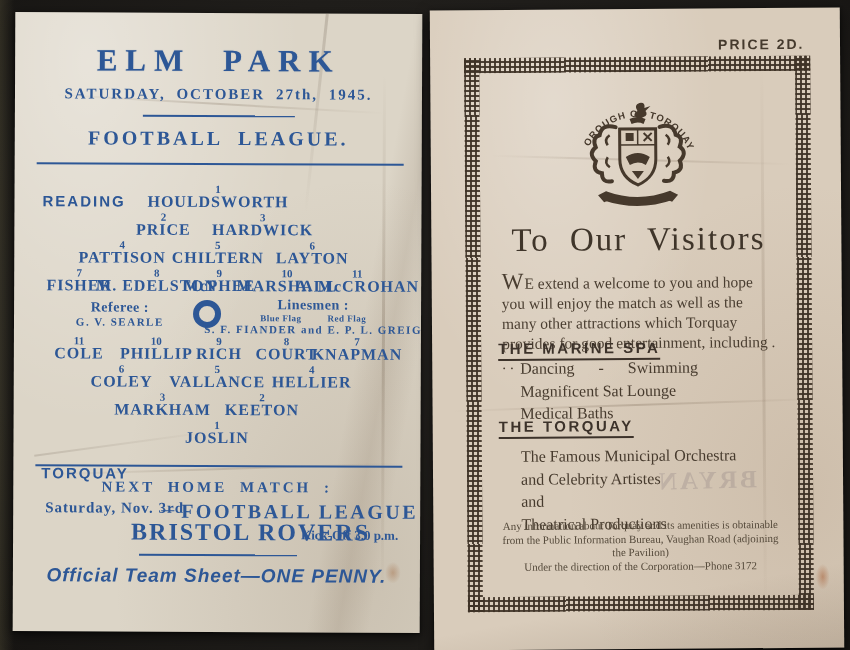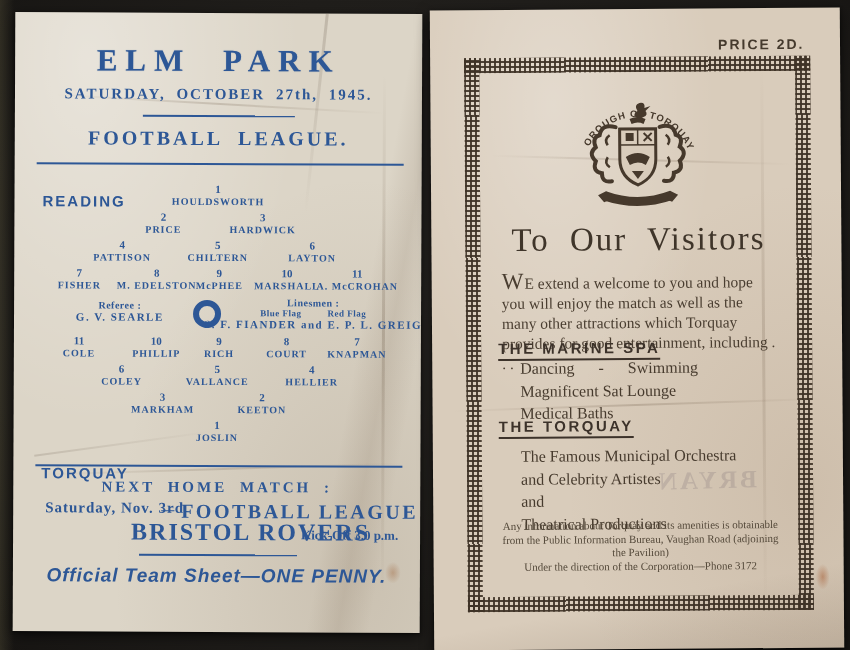--- a/index.html
+++ b/index.html
@@ -37,24 +37,24 @@
   .rule-long{position:absolute;left:22px;right:18px;height:0;border-top:2px solid #2d5796;}
   .rl1{top:150px;} .rl2{top:452px;}
   .team-label{position:absolute;left:28px;font-family:"Liberation Sans", sans-serif;
     font-size:15px;font-weight:bold;letter-spacing:2px;margin-top:20px;}
   .tl-home{top:160px;} .tl-away{top:432px;}
   .formation{position:absolute;left:0;width:100%;}
   .fm-home{top:170px;} .fm-away{top:322px;}
   .frow{position:relative;height:28px;}
   .player{position:absolute;top:0;transform:translateX(-50%);text-align:center;white-space:nowrap;}
   .pnum{font-size:11px;font-weight:bold;line-height:12px;}
-  .pname{font-size:10px;font-weight:bold;letter-spacing:1px;line-height:13px;}
+  .pname{font-size:16px;font-weight:bold;letter-spacing:1px;line-height:13px;}
   .officials{position:absolute;left:0;top:284px;width:100%;height:40px;font-weight:bold;}
   .off-ref{position:absolute;left:26%;transform:translateX(-50%);text-align:center;top:3px;}
-  .off-label{font-size:10px;letter-spacing:.5px;}
+  .off-label{font-size:14px;letter-spacing:.5px;}
   .off-name{font-size:11px;letter-spacing:1.5px;}
   .center-circle{position:absolute;left:47.4%;top:3px;transform:translateX(-50%);
     width:16px;height:16px;border:6px solid #2d5796;border-radius:50%;}
   .off-lines{position:absolute;left:73.5%;transform:translateX(-50%);text-align:center;top:0;white-space:nowrap;}
   .flag-row{font-size:9px;letter-spacing:.5px;display:flex;justify-content:center;gap:26px;}
   .next-head{position:absolute;left:0;top:466px;width:100%;text-align:center;
     font-size:15px;font-weight:bold;letter-spacing:3px;word-spacing:6px;}
   .next-line{position:absolute;left:0;top:487px;width:100%;height:20px;}
   .nm-date{position:absolute;left:32px;font-size:15px;font-weight:bold;letter-spacing:1px;}
   .nm-sep{position:absolute;left:148px;top:2px;font-size:13px;font-weight:bold;}

